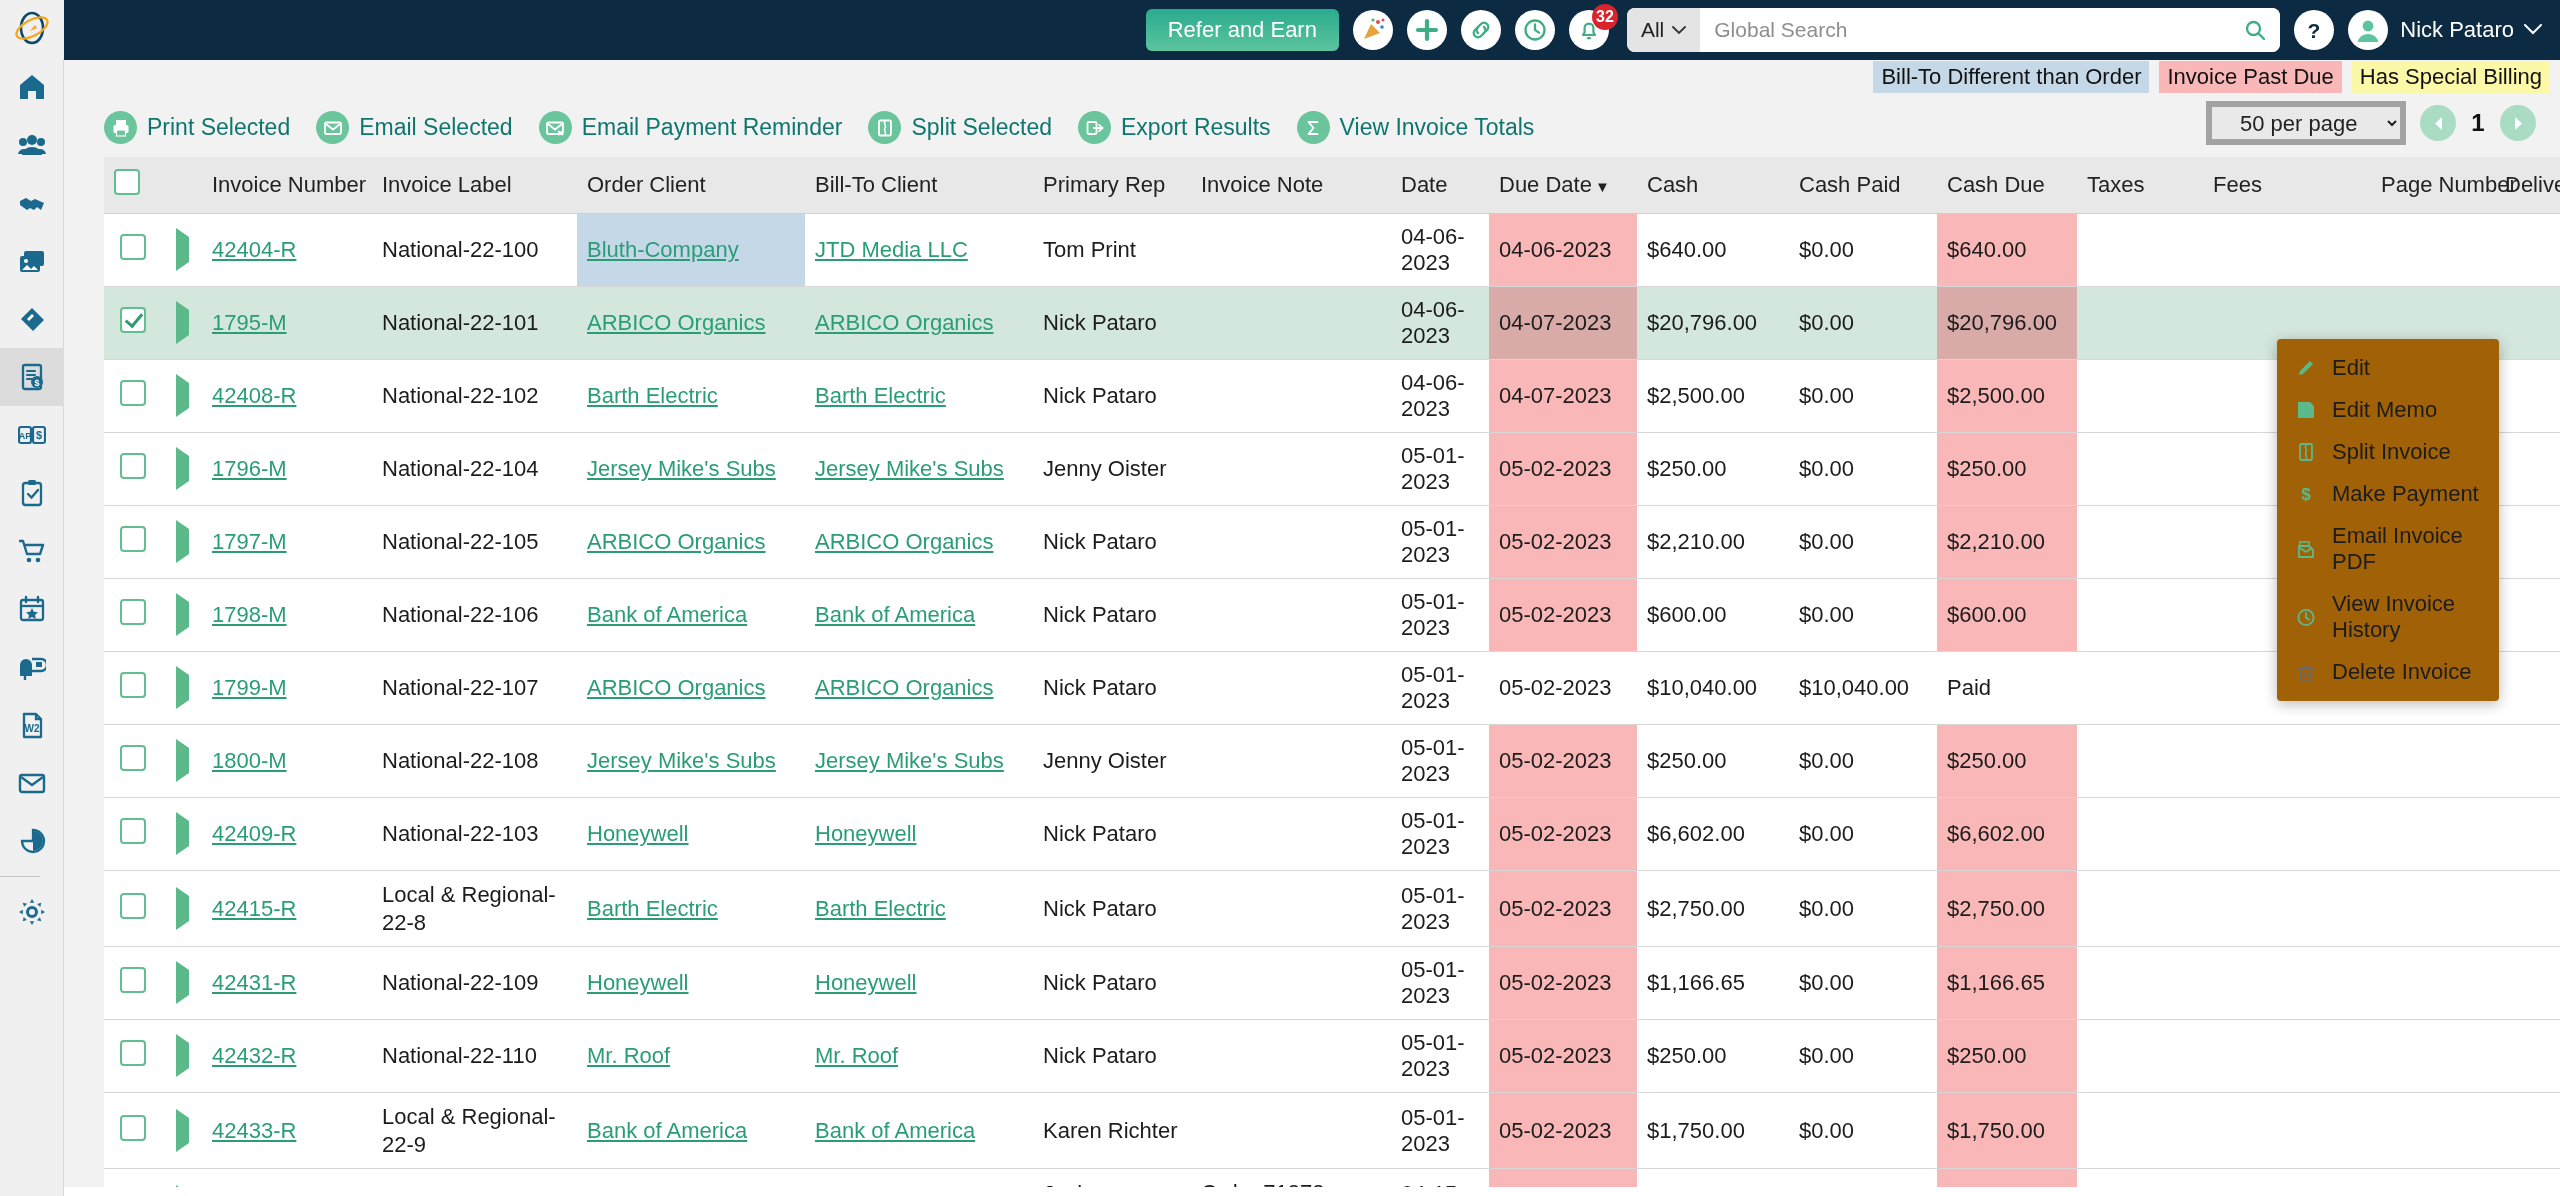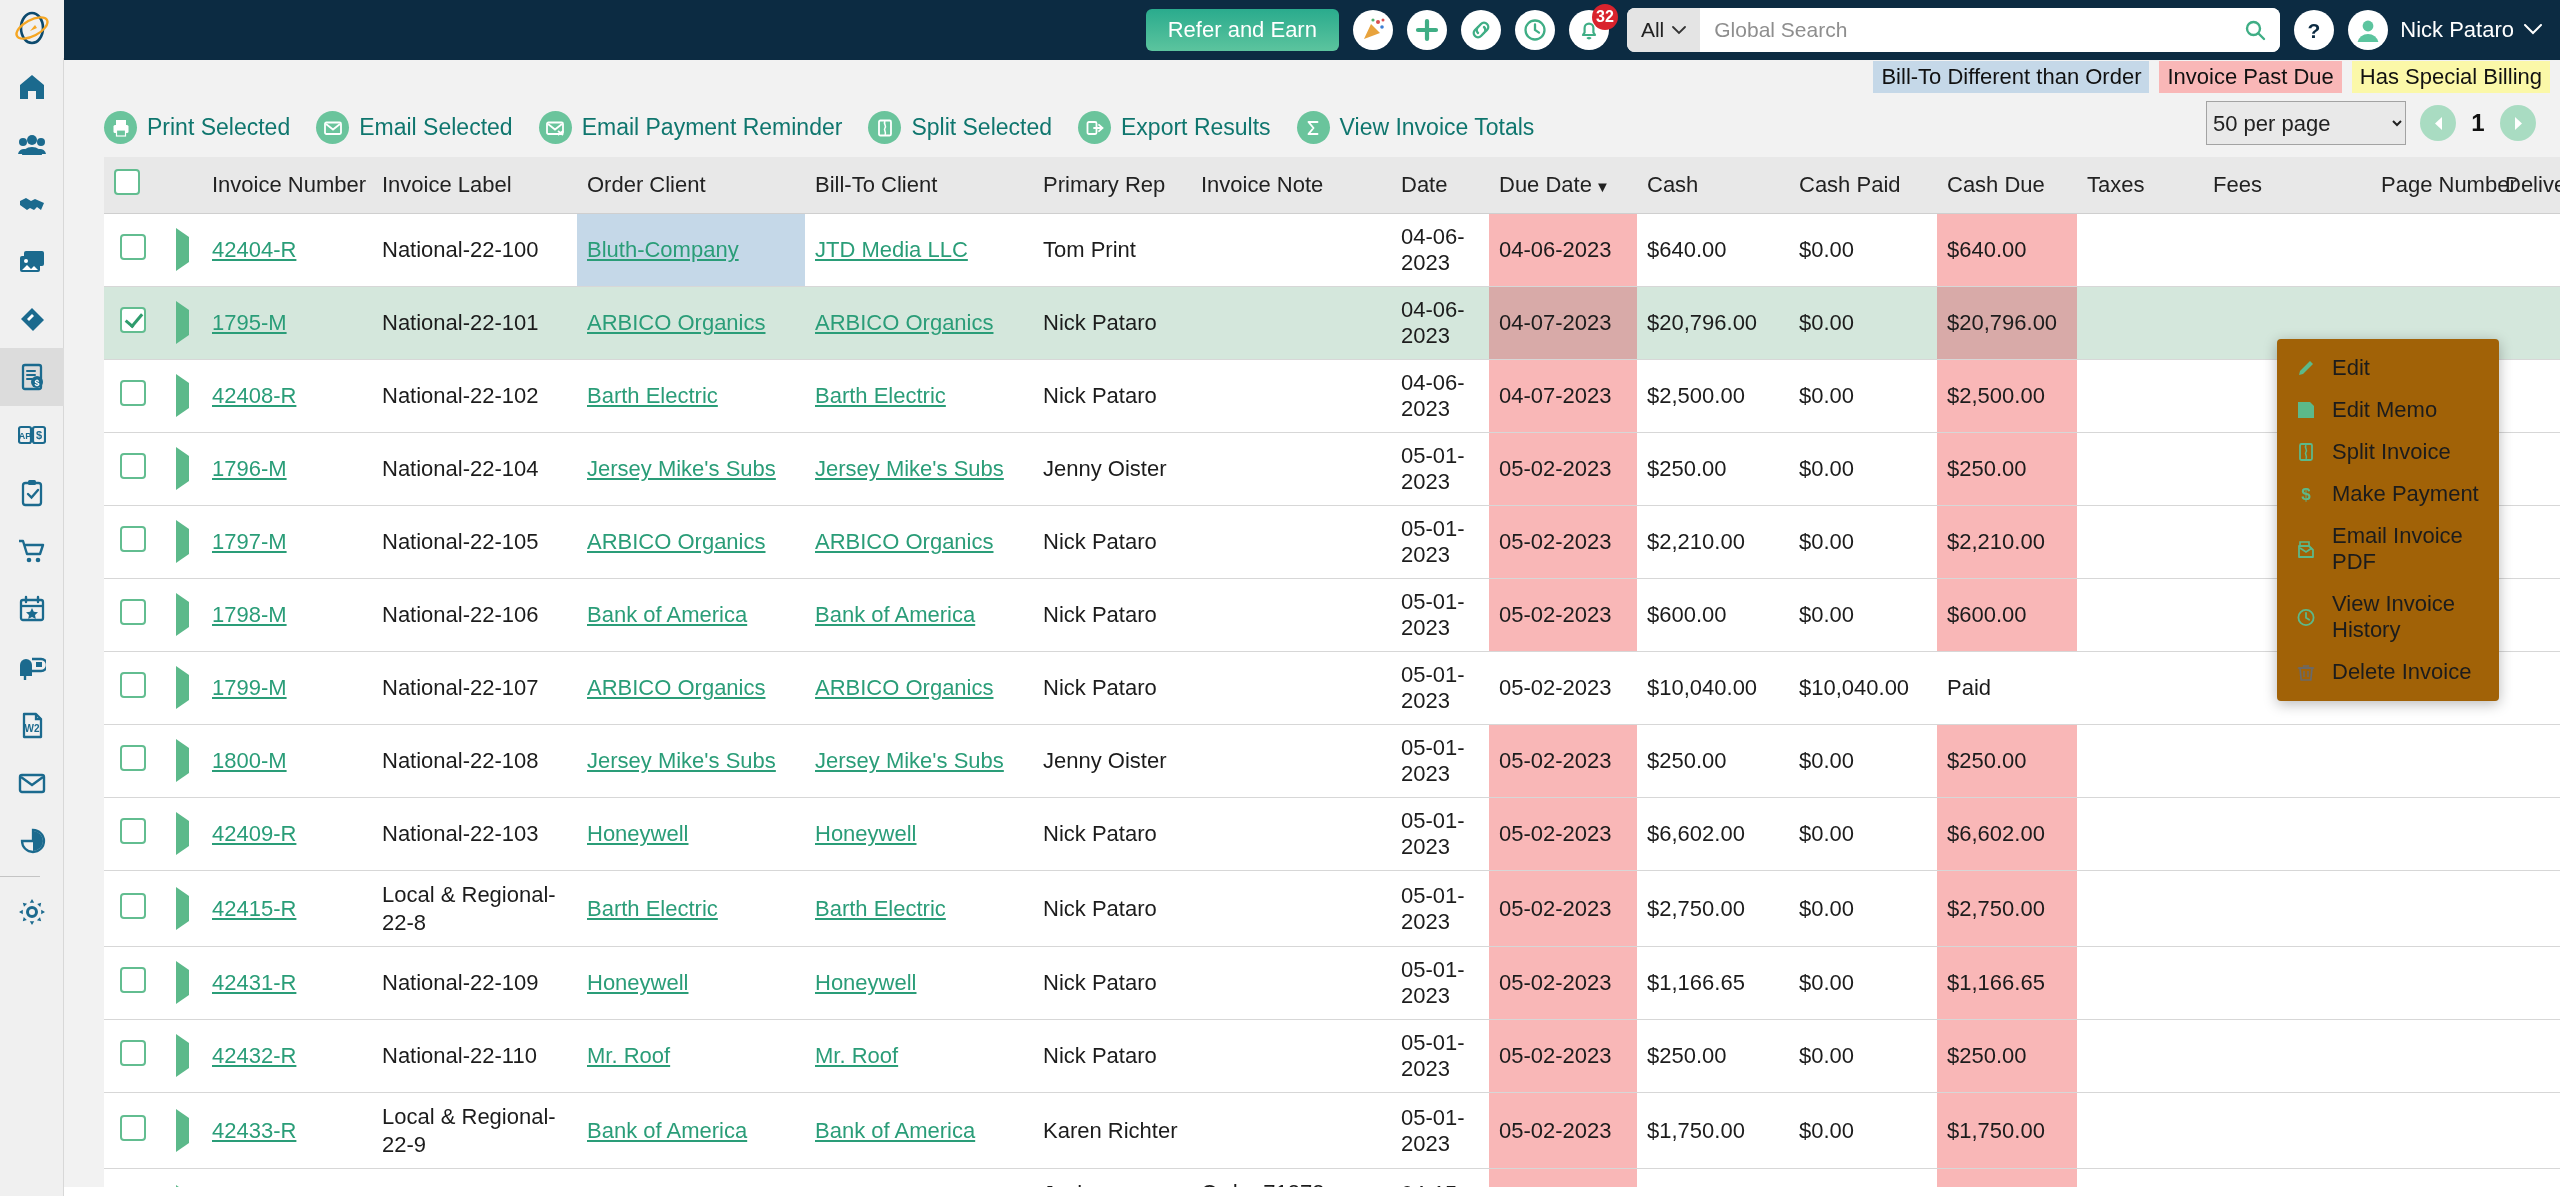--- a/index.html
+++ b/index.html
@@ -109,22 +109,22 @@
     background: #6ac49c; display: flex; align-items: center; justify-content: center;
     flex: none;
   }
 
   #pager {
     position: absolute; right: 24px; top: 52px;
     display: flex; align-items: center; gap: 14px;
   }
   #per-page {
     width: 200px; height: 44px; font-size: 22px;
-    border: 1px solid #a3a3a3; background: #e9e9e9; color: #222;
-    padding: 0 2px; font-family: "Liberation Sans", sans-serif;
+    border: 6px solid #a3a3a3; background: #e9e9e9; color: #222;
+    padding: 0 24px; font-family: "Liberation Sans", sans-serif;
     cursor: pointer;
   }
   .pg-btn {
     width: 36px; height: 36px; border-radius: 50%; background: #a9dcc2;
     display: flex; align-items: center; justify-content: center; cursor: pointer;
   }
   #pg-num { font-size: 24px; font-weight: bold; color: #111; min-width: 16px; text-align: center; }
 
   
   #grid-wrap {

